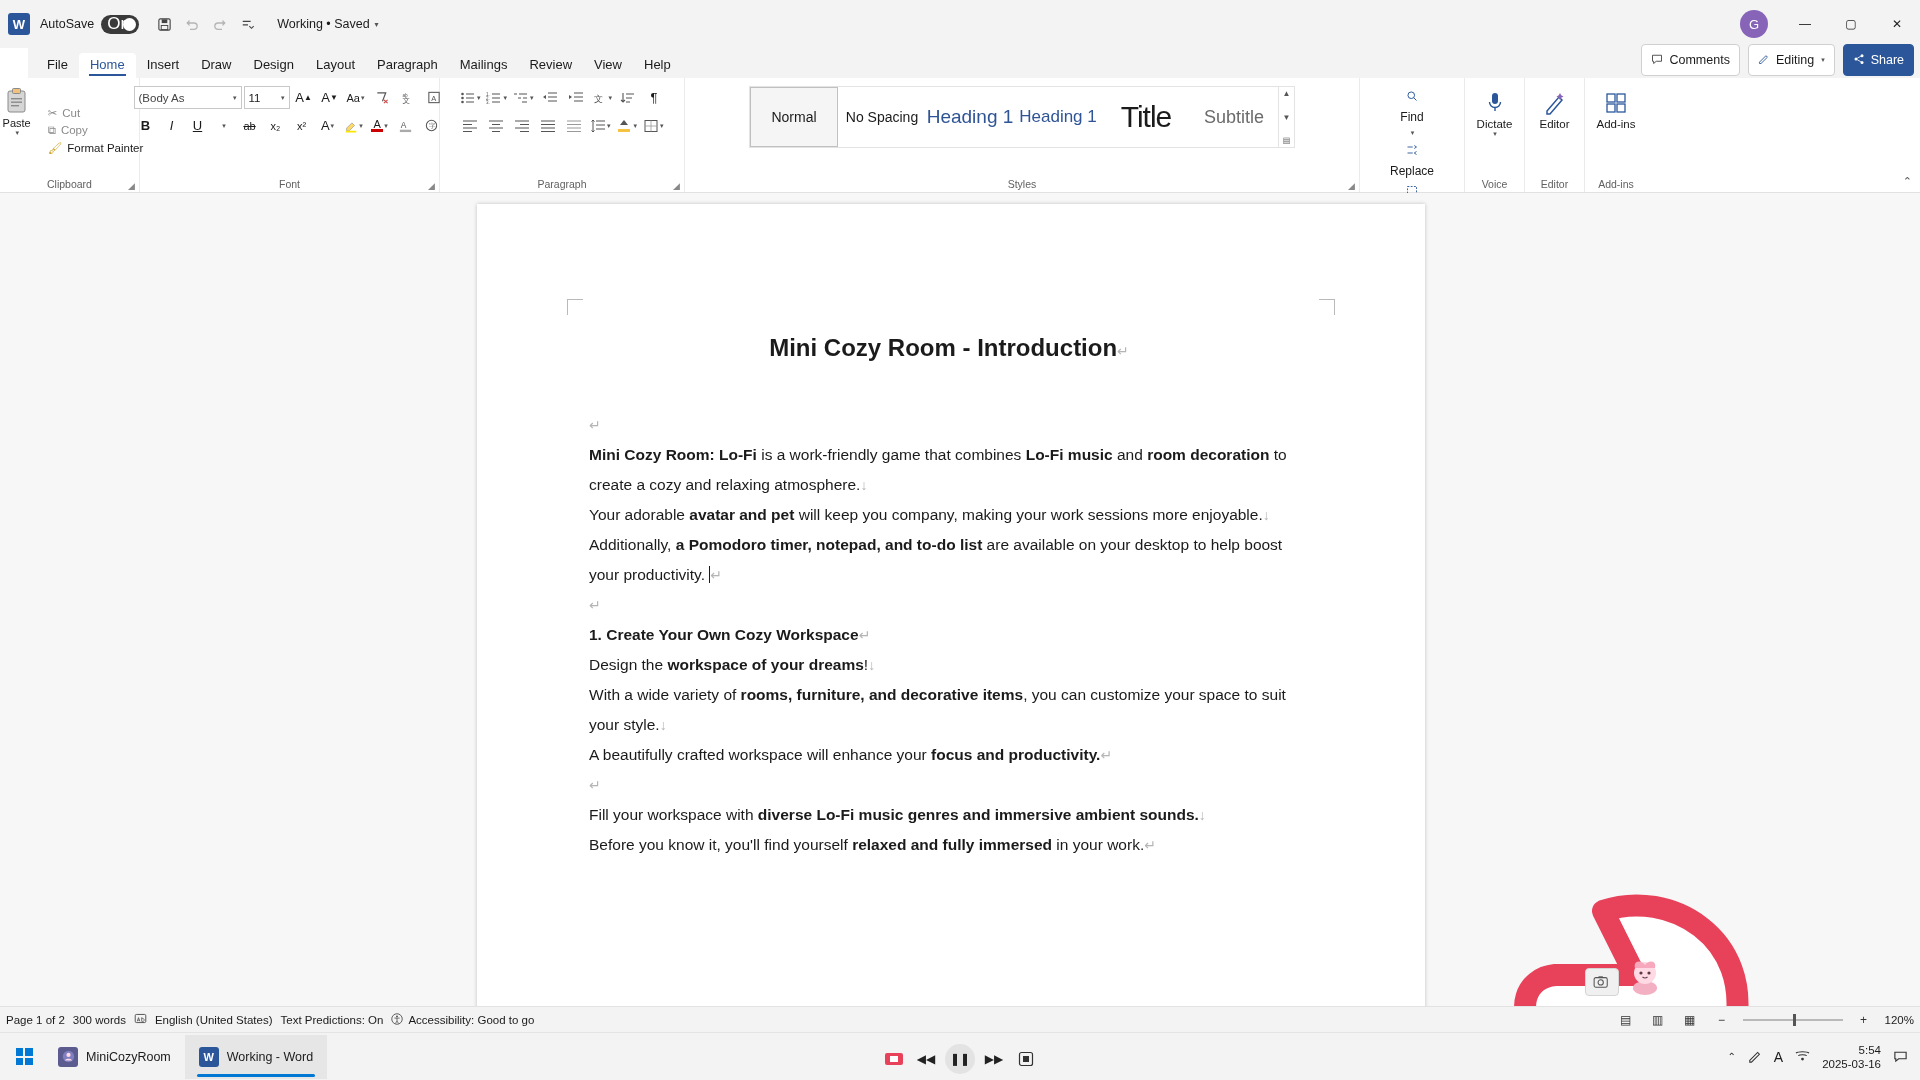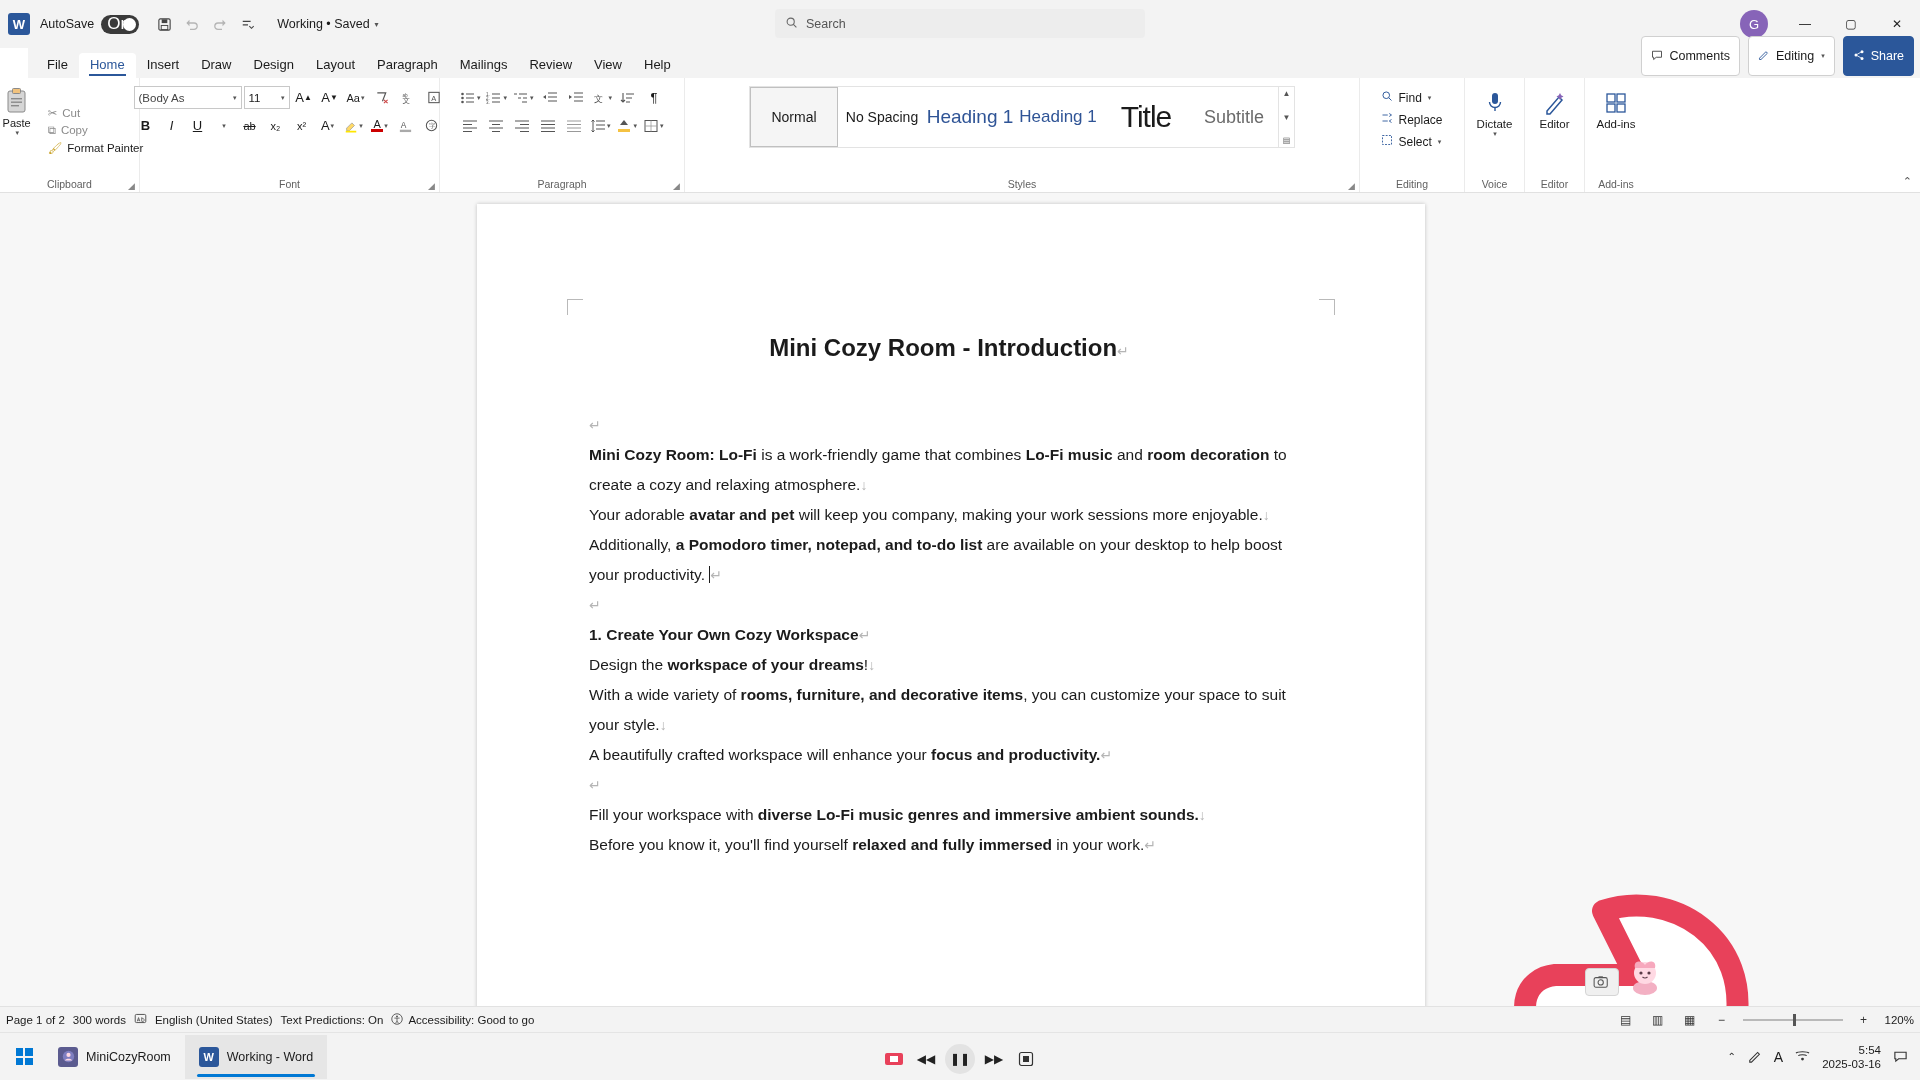--- a/index.html
+++ b/index.html
@@ -128,21 +128,21 @@
   .rtab.active::after {
     content: "";
     position: absolute; left: 10px; right: 10px; bottom: 2px;
     height: 2px; background: #2b579a;
   }
   .tabs-right {
     position: absolute; right: 6px; bottom: 2px;
     display: flex; align-items: center; gap: 8px;
   }
   .pill {
-    height: 40px;
+    height: 32px;
     border: 1px solid #d0d0d0;
     border-radius: 4px;
     background: #fff;
     display: flex; align-items: center; gap: 6px;
     padding: 0 9px;
     font-size: 12.5px; color: #1b1b1b;
   }
   .pill.share {
     background: #2b579a; color: #fff; border-color: #2b579a;
   }
@@ -257,20 +257,21 @@
     padding: 2px 0;
   }
 
   
   .stack-btns { display: flex; flex-direction: column; gap: 3px; padding-top: 6px; }
   .stack-btn {
     display: flex; align-items: center; gap: 5px;
     font-size: 12px; color: #1b1b1b;
     padding: 2px 6px;
     white-space: nowrap;
+    flex-direction: column;
   }
   .big-btn {
     display: flex; flex-direction: column; align-items: center;
     width: 56px; padding-top: 6px;
     font-size: 11.5px; color: #1b1b1b;
   }
   .big-ico { height: 30px; display: flex; align-items: center; justify-content: center; }
   .ribbon-collapse {
     position: absolute; right: 8px; bottom: 4px;
     font-size: 11px; color: #555;
@@ -484,29 +485,20 @@
             <path d="M9.5 10.5 12 13l2.5-2.5" stroke="#444" stroke-width="1.2" fill="none"></path>
           </svg>
       </div>
     </div>
 
     <div class="saved-state">
       <span>Working • Saved</span>
       <span style="font-size:8px;color:#555;">▾</span>
     </div>
 
-    <div class="search-box">
-      <span>
-        <svg width="13" height="13" viewBox="0 0 16 16">
-            <circle cx="7" cy="7" r="4.4" fill="none" stroke="#666" stroke-width="1.3"></circle>
-            <path d="M10.3 10.3 14 14" stroke="#666" stroke-width="1.3"></path>
-          </svg>
-      </span>
-      <span>Search</span>
-    </div>
 
     <div class="win-ctrl">
       <div class="avatar-circle">G</div>
       <div class="wbtn">—</div>
       <div class="wbtn">▢</div>
       <div class="wbtn close">✕</div>
     </div>
   </div>
 
   <div class="ribbon-tabs">

